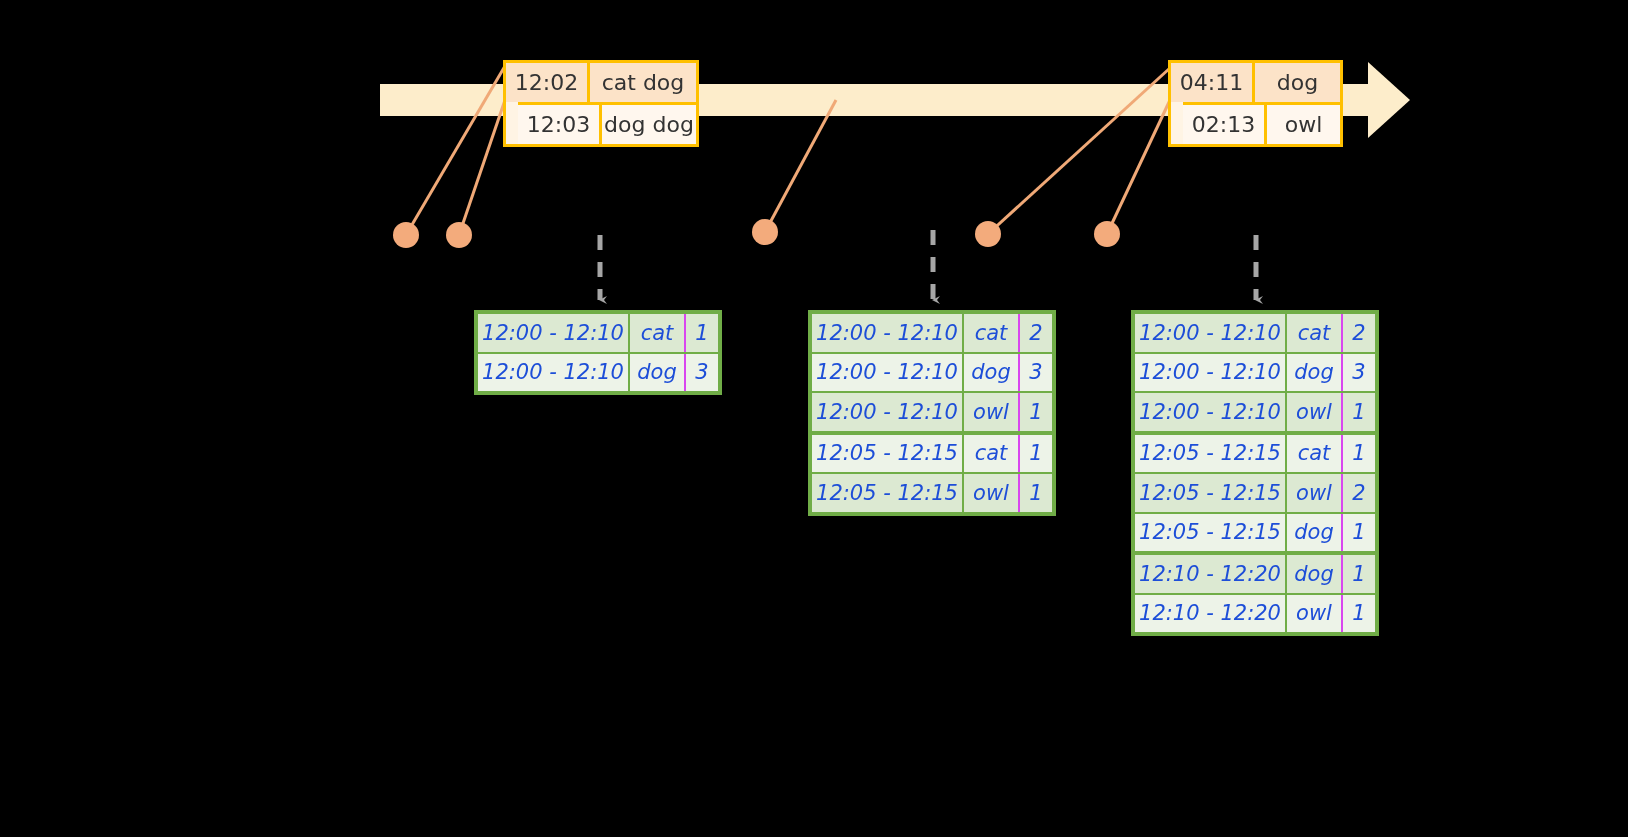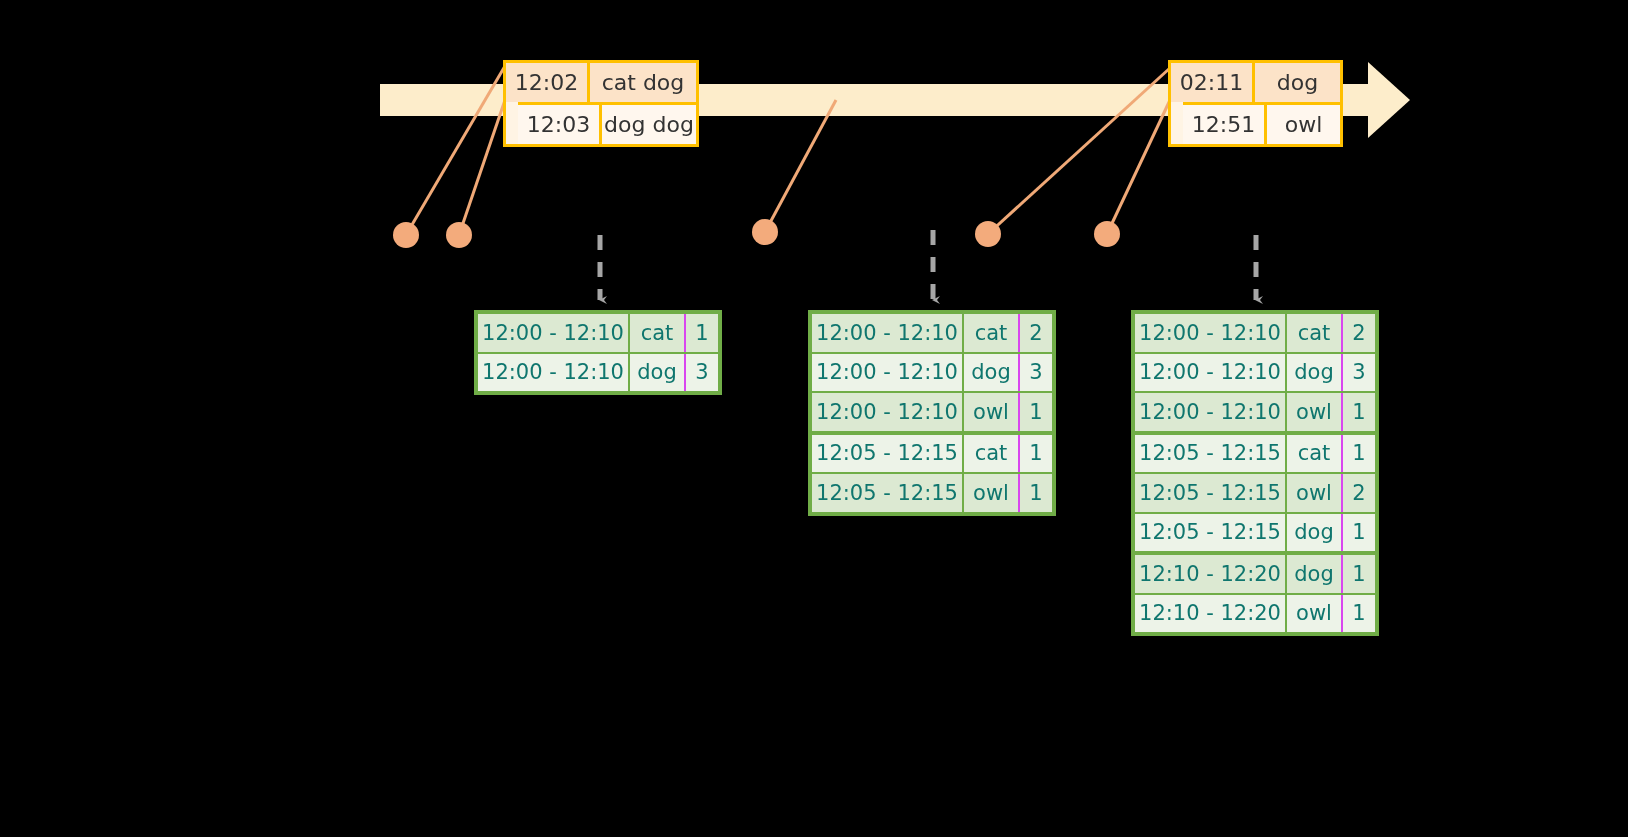--- a/index.html
+++ b/index.html
@@ -74,22 +74,23 @@
     align-items: stretch;
     height: 37.5px;
   }
   .rt-row + .rt-row { border-top: 2px solid #70AD47; }
   .rt-row.group-end + .rt-row { border-top: 4px solid #70AD47; }
   .rt-cell {
     display: flex;
     align-items: center;
     justify-content: center;
     font-size: 21px;
-    color: #0f766e;
-    box-sizing: border-box;
+    color: #1d4ed8;
+    box-sizing: border-box;
+    font-style: italic;
   }
   .rt-row.odd .rt-cell { background: #DCE9D2; }
   .rt-row.even .rt-cell { background: #EDF3E8; }
   .rt-window {
     border-right: 2px solid #70AD47;
   }
   .rt-key {
     border-right: 2px solid #d946ef;
   }
   .rt-count { }
@@ -134,25 +135,25 @@
       </div>
       <div class="event-row">
         <div class="ev-cell ev-time">12:03</div>
         <div class="ev-cell ev-words">dog dog</div>
       </div>
     </div>
 
 
   <div class="event-box" id="event-group-3" style="left:1168px; top:60px; width:175px;">
       <div class="event-row shade">
-        <div class="ev-cell ev-time">02:11</div>
+        <div class="ev-cell ev-time">04:11</div>
         <div class="ev-cell ev-words">dog</div>
       </div>
       <div class="event-row">
-        <div class="ev-cell ev-time">12:51</div>
+        <div class="ev-cell ev-time">02:13</div>
         <div class="ev-cell ev-words">owl</div>
       </div>
     </div>
 
   <div class="result-table" id="result-table-1" style="left:474px; top:310px; width:248px;">
       <div class="rt-row odd">
         <div class="rt-cell rt-window" style="width: 152px;">12:00 - 12:10</div>
         <div class="rt-cell rt-key" style="width: 56px;">cat</div>
         <div class="rt-cell rt-count" style="flex: 1 1 0%;">1</div>
       </div>

